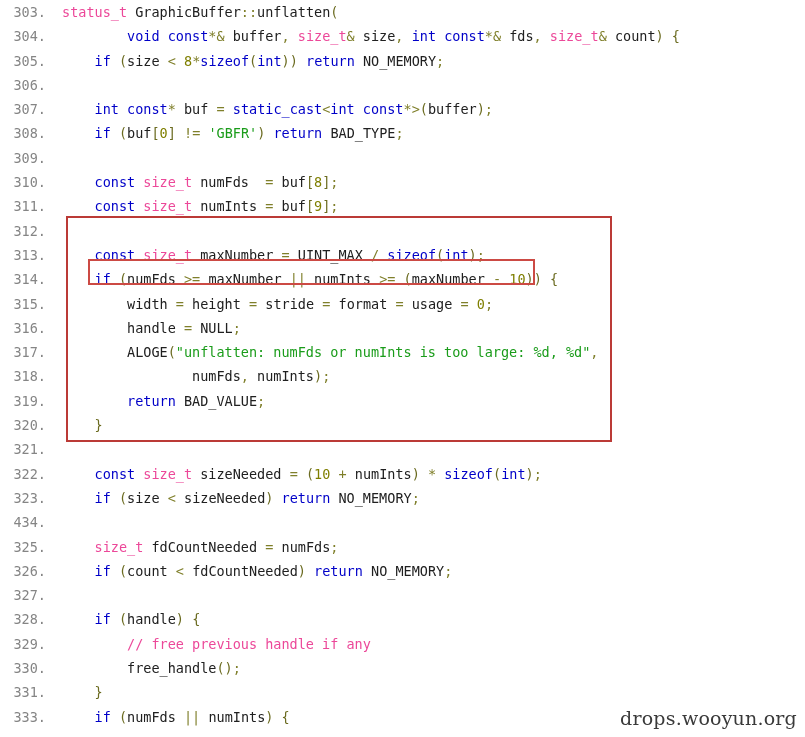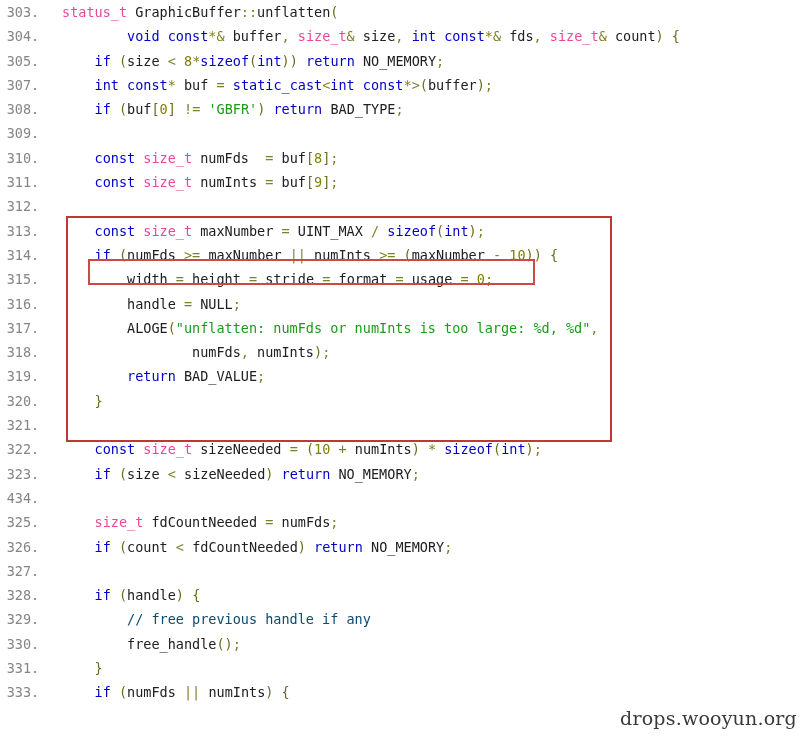--- a/index.html
+++ b/index.html
@@ -30,41 +30,41 @@
     height: 24.3px;
     line-height: 24.3px;
     white-space: pre;
     font-size: 13.5px;
     font-family: "DejaVu Sans Mono", "Liberation Mono", monospace;
   }
 
   .lineno {
     display: inline-block;
     width: 46px;
-    text-align: center;
+    text-align: right;
     color: #858585;
     font-size: 13.5px;
     font-family: "DejaVu Sans Mono", "Liberation Mono", monospace;
     -webkit-user-select: none;
     user-select: none;
   }
 
   .code-text {
     display: inline-block;
     padding-left: 16px;
     vertical-align: top;
   }
 
   
   .t-kw   { color: #0000c8; }            
   .t-type { color: #ec4899; }            
   .t-id   { color: #202020; }            
   .t-num  { color: #7f7f00; }            
   .t-str  { color: #1a9c1a; }            
-  .t-cmt  { color: #0c4a6e; margin-top: 15px; }            
+  .t-cmt  { color: #ec4899; margin-top: 15px; }            
   .t-op   { color: #7f7f2a; }            
   .t-pl   { color: #6b6b20; }            
   .t-fn   { color: #202020; }            
 
   
   .anno-box {
     position: absolute;
     border: 2px solid #c0392b;
     box-sizing: border-box;
     pointer-events: none;
@@ -96,20 +96,21 @@
   }
 </style>
 </head>
 <body>
 
 <div id="code-viewer">
   <div id="code-lines">
       <div class="code-line"><span class="lineno">303.</span><span class="code-text"><span class="t-type">status_t</span><span class="t-id"> </span><span class="t-id">GraphicBuffer</span><span class="t-op">::</span><span class="t-fn">unflatten</span><span class="t-pl">(</span></span></div>
       <div class="code-line"><span class="lineno">304.</span><span class="code-text"><span class="t-id">        </span><span class="t-kw">void</span><span class="t-id"> </span><span class="t-kw">const</span><span class="t-op">*&amp;</span><span class="t-id"> </span><span class="t-id">buffer</span><span class="t-op">, </span><span class="t-type">size_t</span><span class="t-op">&amp;</span><span class="t-id"> </span><span class="t-id">size</span><span class="t-op">, </span><span class="t-kw">int</span><span class="t-id"> </span><span class="t-kw">const</span><span class="t-op">*&amp;</span><span class="t-id"> </span><span class="t-id">fds</span><span class="t-op">, </span><span class="t-type">size_t</span><span class="t-op">&amp;</span><span class="t-id"> </span><span class="t-id">count</span><span class="t-pl">) </span><span class="t-pl">{</span></span></div>
       <div class="code-line"><span class="lineno">305.</span><span class="code-text"><span class="t-id">    </span><span class="t-kw">if</span><span class="t-id"> </span><span class="t-pl">(</span><span class="t-id">size</span><span class="t-id"> </span><span class="t-op">&lt;</span><span class="t-id"> </span><span class="t-num">8</span><span class="t-op">*</span><span class="t-kw">sizeof</span><span class="t-pl">(</span><span class="t-kw">int</span><span class="t-pl">))</span><span class="t-id"> </span><span class="t-kw">return</span><span class="t-id"> </span><span class="t-id">NO_MEMORY</span><span class="t-op">;</span></span></div>
+      <div class="code-line"><span class="lineno">306.</span><span class="code-text"></span></div>
       <div class="code-line"><span class="lineno">307.</span><span class="code-text"><span class="t-id">    </span><span class="t-kw">int</span><span class="t-id"> </span><span class="t-kw">const</span><span class="t-op">*</span><span class="t-id"> </span><span class="t-id">buf</span><span class="t-id"> </span><span class="t-op">=</span><span class="t-id"> </span><span class="t-kw">static_cast</span><span class="t-op">&lt;</span><span class="t-kw">int</span><span class="t-id"> </span><span class="t-kw">const</span><span class="t-op">*&gt;</span><span class="t-pl">(</span><span class="t-id">buffer</span><span class="t-pl">)</span><span class="t-op">;</span></span></div>
       <div class="code-line"><span class="lineno">308.</span><span class="code-text"><span class="t-id">    </span><span class="t-kw">if</span><span class="t-id"> </span><span class="t-pl">(</span><span class="t-id">buf</span><span class="t-pl">[</span><span class="t-num">0</span><span class="t-pl">]</span><span class="t-id"> </span><span class="t-op">!=</span><span class="t-id"> </span><span class="t-str">'GBFR'</span><span class="t-pl">)</span><span class="t-id"> </span><span class="t-kw">return</span><span class="t-id"> </span><span class="t-id">BAD_TYPE</span><span class="t-op">;</span></span></div>
       <div class="code-line"><span class="lineno">309.</span><span class="code-text"></span></div>
       <div class="code-line"><span class="lineno">310.</span><span class="code-text"><span class="t-id">    </span><span class="t-kw">const</span><span class="t-id"> </span><span class="t-type">size_t</span><span class="t-id"> </span><span class="t-id">numFds</span><span class="t-id">  </span><span class="t-op">=</span><span class="t-id"> </span><span class="t-id">buf</span><span class="t-pl">[</span><span class="t-num">8</span><span class="t-pl">]</span><span class="t-op">;</span></span></div>
       <div class="code-line"><span class="lineno">311.</span><span class="code-text"><span class="t-id">    </span><span class="t-kw">const</span><span class="t-id"> </span><span class="t-type">size_t</span><span class="t-id"> </span><span class="t-id">numInts</span><span class="t-id"> </span><span class="t-op">=</span><span class="t-id"> </span><span class="t-id">buf</span><span class="t-pl">[</span><span class="t-num">9</span><span class="t-pl">]</span><span class="t-op">;</span></span></div>
       <div class="code-line"><span class="lineno">312.</span><span class="code-text"></span></div>
       <div class="code-line"><span class="lineno">313.</span><span class="code-text"><span class="t-id">    </span><span class="t-kw">const</span><span class="t-id"> </span><span class="t-type">size_t</span><span class="t-id"> </span><span class="t-id">maxNumber</span><span class="t-id"> </span><span class="t-op">=</span><span class="t-id"> </span><span class="t-id">UINT_MAX</span><span class="t-id"> </span><span class="t-op">/</span><span class="t-id"> </span><span class="t-kw">sizeof</span><span class="t-pl">(</span><span class="t-kw">int</span><span class="t-pl">)</span><span class="t-op">;</span></span></div>
       <div class="code-line"><span class="lineno">314.</span><span class="code-text"><span class="t-id">    </span><span class="t-kw">if</span><span class="t-id"> </span><span class="t-pl">(</span><span class="t-id">numFds</span><span class="t-id"> </span><span class="t-op">&gt;=</span><span class="t-id"> </span><span class="t-id">maxNumber</span><span class="t-id"> </span><span class="t-op">||</span><span class="t-id"> </span><span class="t-id">numInts</span><span class="t-id"> </span><span class="t-op">&gt;=</span><span class="t-id"> </span><span class="t-pl">(</span><span class="t-id">maxNumber</span><span class="t-id"> </span><span class="t-op">-</span><span class="t-id"> </span><span class="t-num">10</span><span class="t-pl">))</span><span class="t-id"> </span><span class="t-pl">{</span></span></div>
       <div class="code-line"><span class="lineno">315.</span><span class="code-text"><span class="t-id">        </span><span class="t-id">width</span><span class="t-id"> </span><span class="t-op">=</span><span class="t-id"> </span><span class="t-id">height</span><span class="t-id"> </span><span class="t-op">=</span><span class="t-id"> </span><span class="t-id">stride</span><span class="t-id"> </span><span class="t-op">=</span><span class="t-id"> </span><span class="t-id">format</span><span class="t-id"> </span><span class="t-op">=</span><span class="t-id"> </span><span class="t-id">usage</span><span class="t-id"> </span><span class="t-op">=</span><span class="t-id"> </span><span class="t-num">0</span><span class="t-op">;</span></span></div>
       <div class="code-line"><span class="lineno">316.</span><span class="code-text"><span class="t-id">        </span><span class="t-id">handle</span><span class="t-id"> </span><span class="t-op">=</span><span class="t-id"> </span><span class="t-id">NULL</span><span class="t-op">;</span></span></div>

